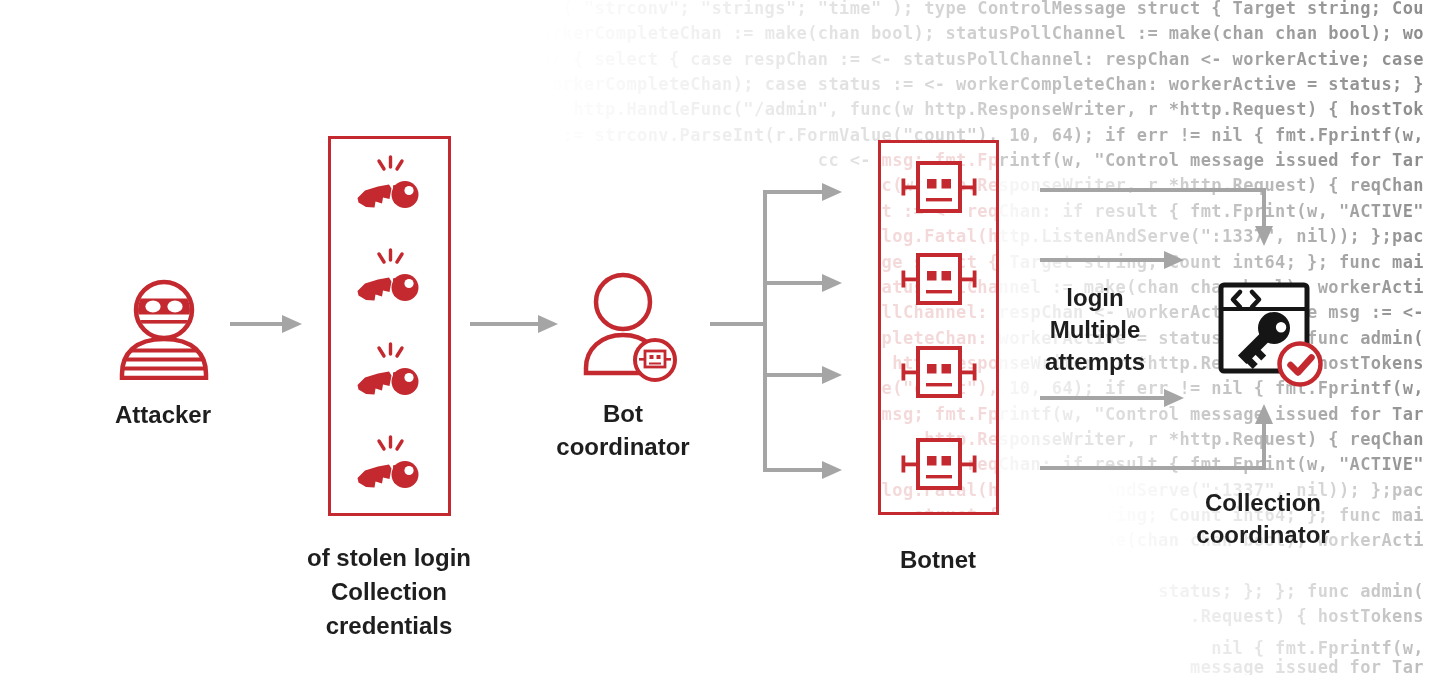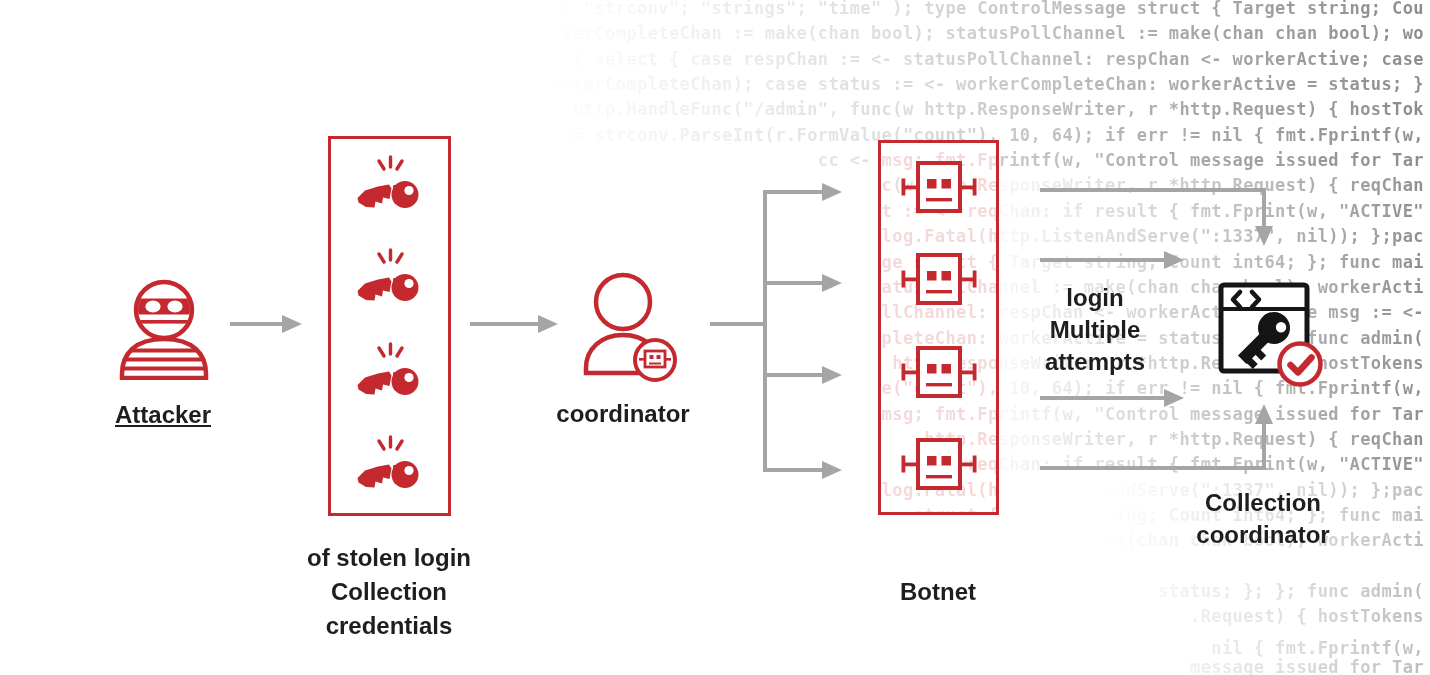--- a/index.html
+++ b/index.html
@@ -104,21 +104,21 @@
       <rect x="0" y="89.5" width="92" height="4"></rect>
     </g>
     <circle cx="46" cy="33" r="28" fill="#fff" stroke="#c3292e" stroke-width="4.5"></circle>
     <g clip-path="url(#headclip)" fill="#c3292e">
       <rect x="14" y="21.5" width="64" height="16"></rect>
       <rect x="14" y="43" width="64" height="3.6"></rect>
     </g>
     <ellipse cx="35" cy="29.5" rx="7.6" ry="6" fill="#fff"></ellipse>
     <ellipse cx="57" cy="29.5" rx="7.6" ry="6" fill="#fff"></ellipse>
   </svg>
-  <div class="label" style="left:63px;top:398px;width:200px;text-decoration:underline;">
+  <div class="label" style="left:63px;top:398px;width:200px;">
     <div>Attacker</div>
   </div>
 
   <div class="box" style="left:328px;top:136px;width:117px;height:374px;">
     <svg width="72" height="62" viewBox="0 0 72 62">
       <g stroke="#c3292e" stroke-width="3.4" stroke-linecap="round">
         <line x1="36.5" y1="2" x2="36.5" y2="12"></line>
           <line x1="25" y1="6" x2="30" y2="14"></line>
           <line x1="48" y1="6" x2="43" y2="14"></line>
       </g>
@@ -180,20 +180,21 @@
     <circle cx="51" cy="32" r="27" fill="#fff" stroke="#c3292e" stroke-width="4.5"></circle>
     <circle cx="83" cy="90" r="20" fill="#fff" stroke="#c3292e" stroke-width="4"></circle>
     <rect x="73" y="81" width="20" height="16" fill="none" stroke="#c3292e" stroke-width="2.8"></rect>
     <rect x="77.5" y="85" width="4" height="4" fill="#c3292e"></rect>
     <rect x="84.5" y="85" width="4" height="4" fill="#c3292e"></rect>
     <rect x="77" y="92.5" width="12" height="2" fill="#c3292e"></rect>
     <rect x="67" y="88" width="6" height="2.6" fill="#c3292e"></rect>
     <rect x="93" y="88" width="6" height="2.6" fill="#c3292e"></rect>
   </svg>
   <div class="label" style="left:523px;top:397px;width:200px;">
+    <div>Bot</div>
     <div>coordinator</div>
   </div>
 
   <div class="box" style="left:878px;top:140px;width:115px;height:369px;">
     <div class="red-code">
         <div class="code-line code-strong" style="top: 122.75px;">count, err := strconv.ParseInt(r.FormValue("count"), 10, 64); if err != nil { fmt.Fprintf(w,</div>
         <div class="code-line code-strong" style="top: 148.1px;">cc &lt;- msg; fmt.Fprintf(w, "Control message issued for Tar</div>
         <div class="code-line code-mid" style="top: 173.45px;">func(w http.ResponseWriter, r *http.Request) { reqChan</div>
         <div class="code-line code-mid" style="top: 198.8px;">case result := &lt;- reqChan: if result { fmt.Fprint(w, "ACTIVE"</div>
         <div class="code-line code-mid" style="top: 224.15px;">log.Fatal(http.ListenAndServe(":1337", nil)); };pac</div>
@@ -243,21 +244,21 @@
       <rect x="21" y="3" width="42" height="48" fill="#fff" stroke="#c3292e" stroke-width="4"></rect>
       <rect x="30" y="19" width="9.5" height="9.5" fill="#c3292e"></rect>
       <rect x="44.5" y="19" width="9.5" height="9.5" fill="#c3292e"></rect>
       <rect x="29" y="38" width="26" height="3.4" fill="#c3292e"></rect>
       <rect x="7" y="25.5" width="14" height="3.8" fill="#c3292e"></rect>
       <rect x="4.5" y="18.5" width="3.8" height="17" fill="#c3292e"></rect>
       <rect x="63" y="25.5" width="14" height="3.8" fill="#c3292e"></rect>
       <rect x="75.7" y="18.5" width="3.8" height="17" fill="#c3292e"></rect>
     </svg>
   </div>
-  <div class="label" style="left:858px;top:543px;width:160px;margin-top:32px;">
+  <div class="label" style="left:858px;top:543px;width:160px;">
     <div>Botnet</div>
   </div>
 
   <div class="label lh32" style="left:1015px;top:282px;width:160px;">
     <div>login</div>
     <div>Multiple</div>
     <div>attempts</div>
   </div>
 
   <svg class="abs" style="left:1213px;top:277px;" width="110" height="110" viewBox="0 0 110 110">

